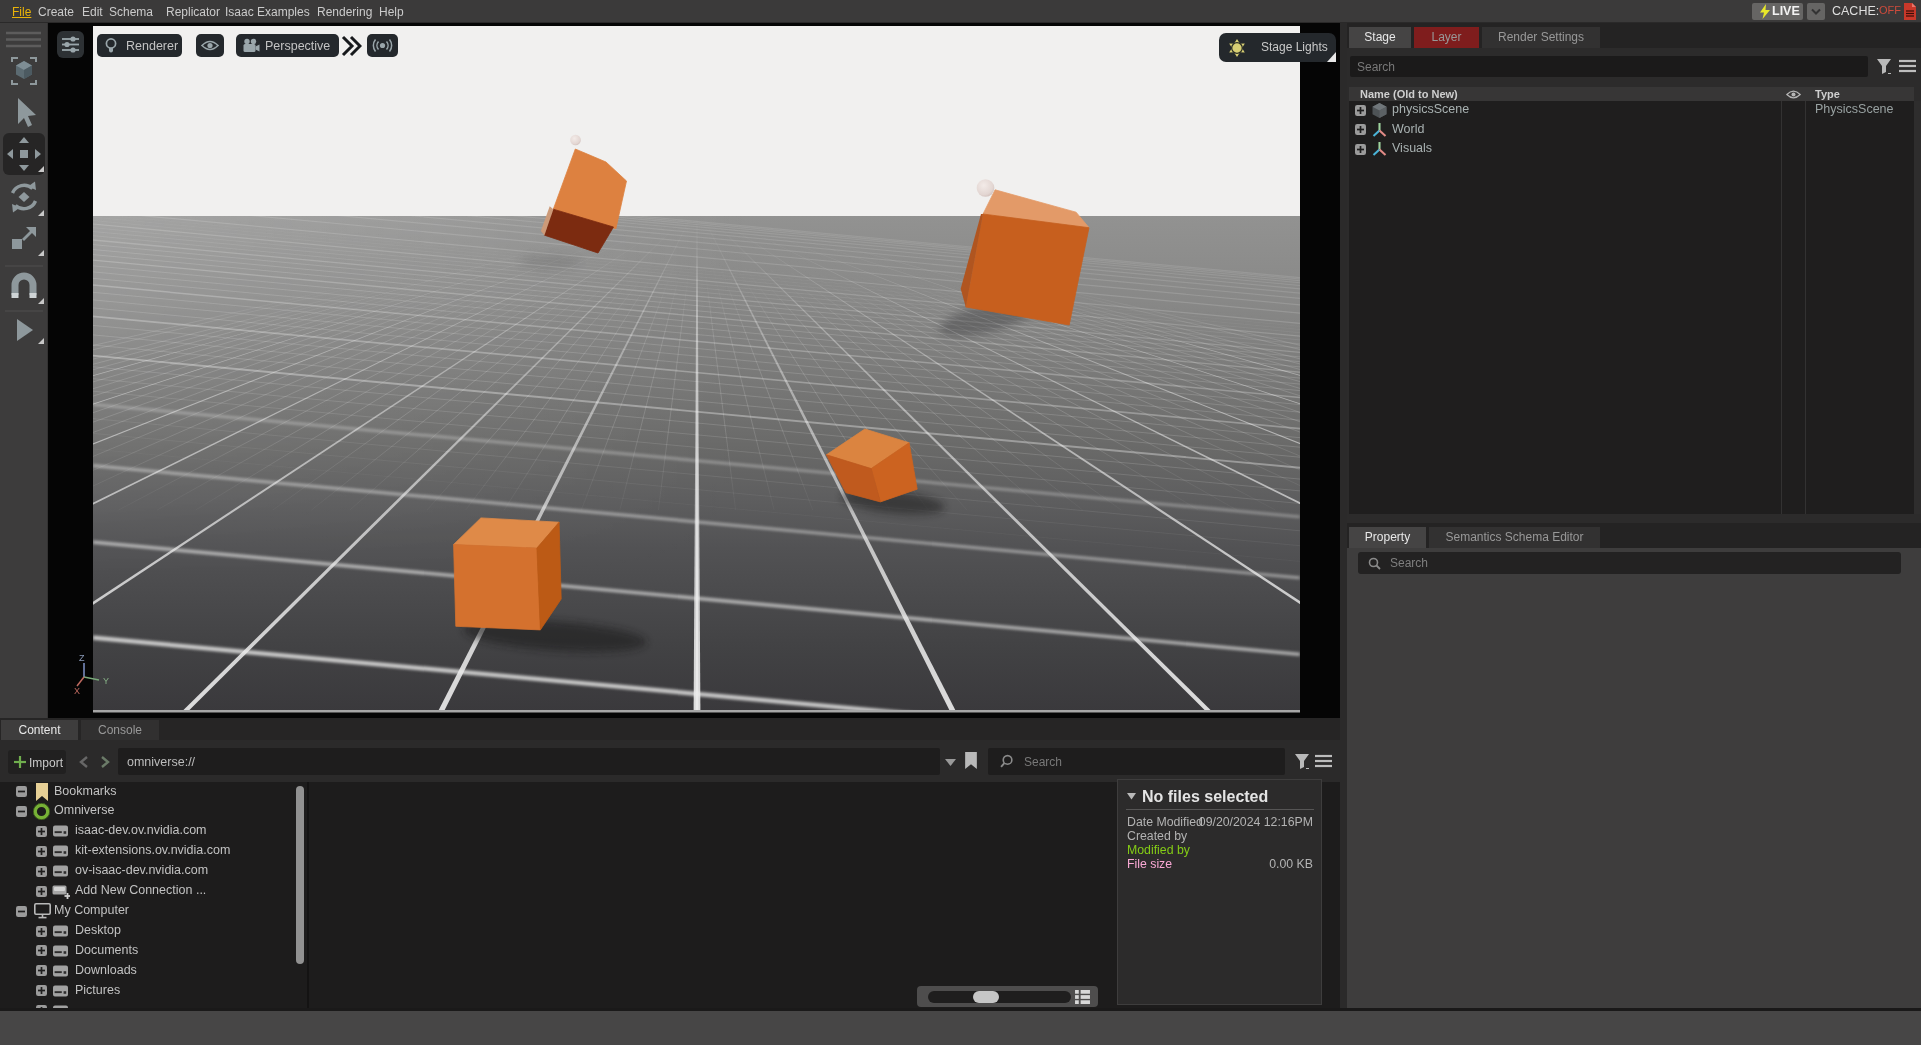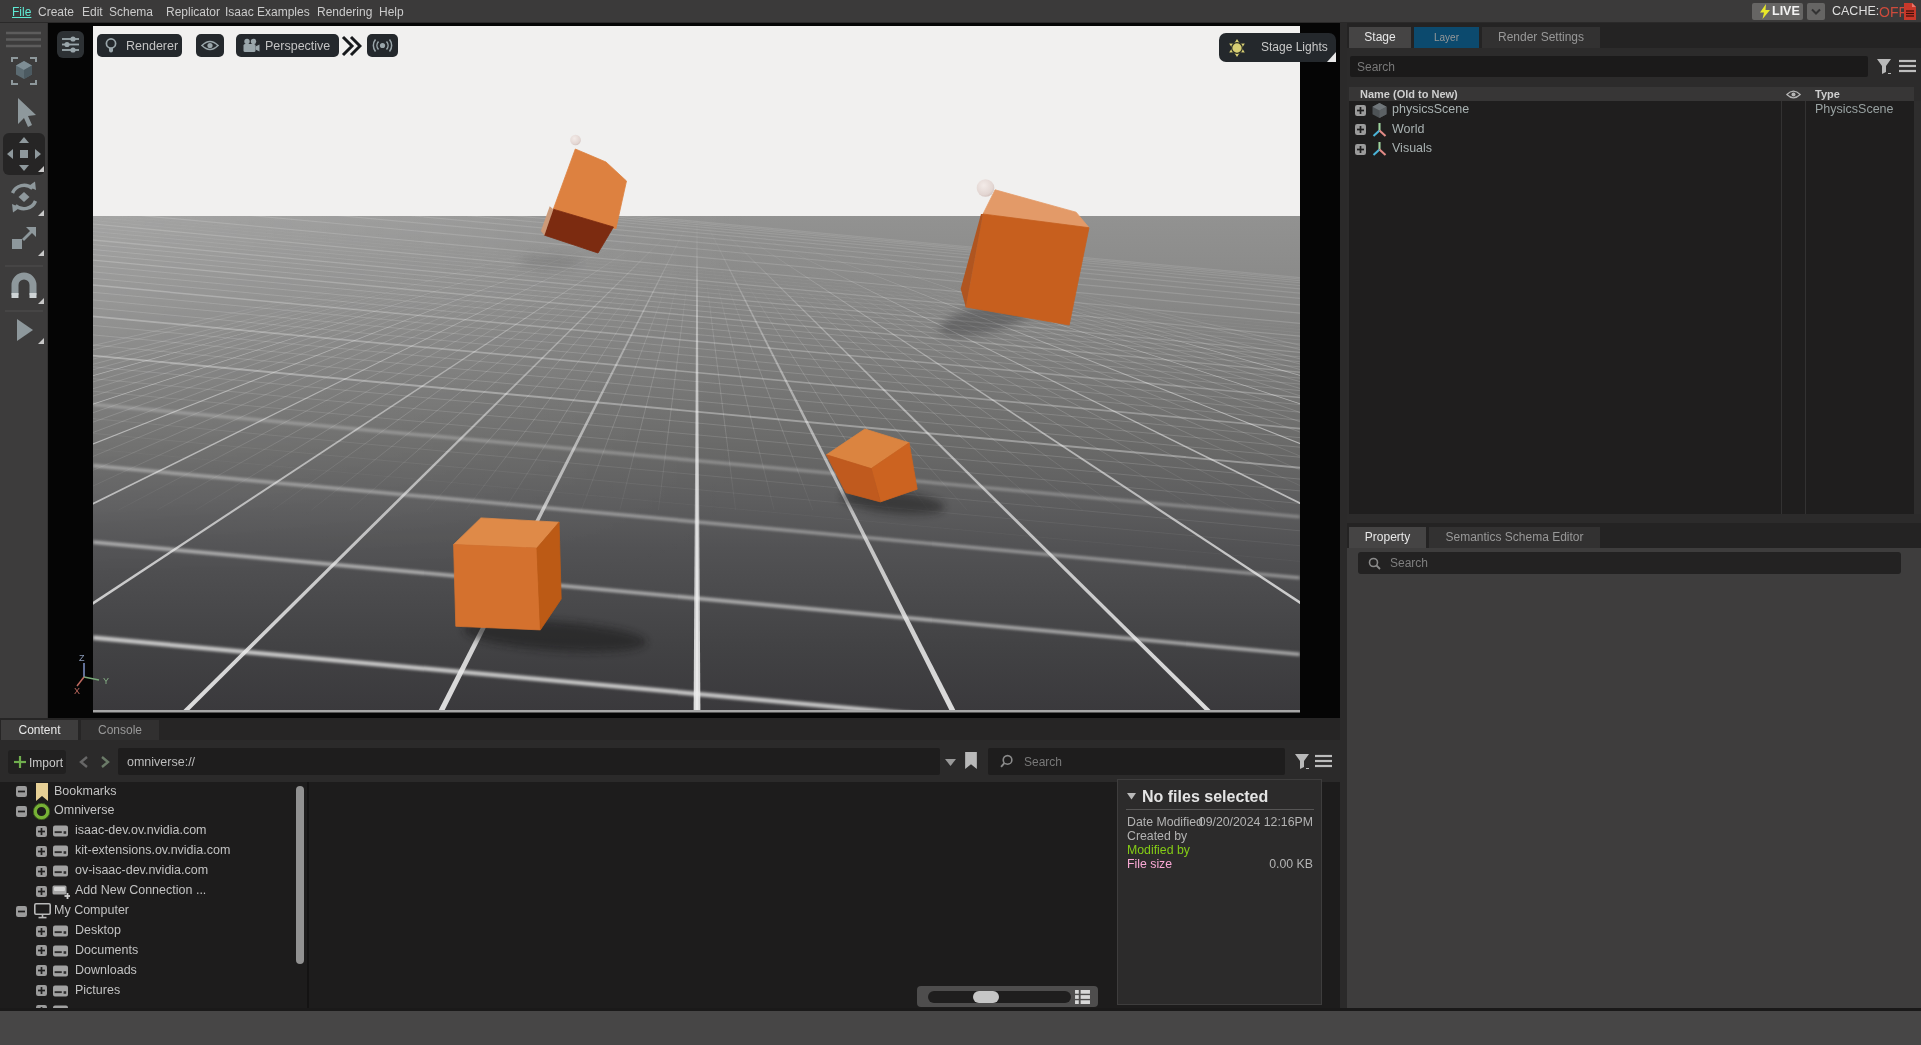--- a/index.html
+++ b/index.html
@@ -1,39 +1,39 @@
 <!DOCTYPE html>
 <html><head><meta charset="utf-8"><style>
 *{margin:0;padding:0;box-sizing:border-box;}
 html,body{width:1921px;height:1045px;overflow:hidden;background:#2b2a2a;
 font-family:"Liberation Sans",sans-serif;}
 .abs{position:absolute;}
 body{position:relative;}
 .txt{color:#c6c6c6;font-size:12px;white-space:nowrap;}
 </style></head><body>
 <div class="abs" style="left:0px;top:0px;width:1921px;height:23px;background:#3b3a3a;border-bottom:1px solid #2a2929;"></div>
-<div class="abs txt" style="left:12px;top:5px;font-size:12px;color:#5eead4;text-decoration:underline;">File</div>
+<div class="abs txt" style="left:12px;top:5px;font-size:12px;color:#eab308;text-decoration:underline;">File</div>
 <div class="abs txt" style="left:38px;top:5px;font-size:12px;color:#cbcbcb;">Create</div>
 <div class="abs txt" style="left:82px;top:5px;font-size:12px;color:#cbcbcb;">Edit</div>
 <div class="abs txt" style="left:109px;top:5px;font-size:12px;color:#cbcbcb;">Schema</div>
 <div class="abs txt" style="left:166px;top:5px;font-size:12px;color:#cbcbcb;">Replicator</div>
 <div class="abs txt" style="left:225px;top:5px;font-size:12px;color:#cbcbcb;">Isaac Examples</div>
 <div class="abs txt" style="left:317px;top:5px;font-size:12px;color:#cbcbcb;">Rendering</div>
 <div class="abs txt" style="left:379px;top:5px;font-size:12px;color:#cbcbcb;">Help</div>
 <div class="abs" style="left:1752px;top:3px;width:51px;height:17px;background:#666564;border-radius:2px;"></div>
 <svg class="abs" style="left:1758px;top:4px;" width="14" height="15" viewBox="0 0 14 15">
     <path d="M8 0 L2 8.5 L6 8.5 L4.5 15 L12 6 L7.5 6 Z" fill="#e8e82a"></path>
   </svg>
 <div class="abs txt" style="left:1772px;top:4px;color:#f2f2f2;font-size:12.5px;font-weight:bold;">LIVE</div>
 <div class="abs" style="left:1807px;top:3px;width:18px;height:17px;background:#666564;border-radius:2px;"></div>
 <svg class="abs" style="left:1810px;top:8px;" width="12" height="8" viewBox="0 0 12 8">
     <path d="M2 1.5 L6 5.5 L10 1.5" stroke="#333" stroke-width="2" fill="none"></path>
   </svg>
 <div class="abs txt" style="left:1832px;top:4px;color:#dfdfdf;font-size:12.5px;">CACHE:</div>
-<div class="abs txt" style="left:1879px;top:4px;color:#cd4b3c;font-size:14px;">OFF</div>
+<div class="abs txt" style="left:1879px;top:4px;color:#cd4b3c;font-size:11px;">OFF</div>
 <svg class="abs" style="left:1903px;top:3px;" width="14" height="17" viewBox="0 0 14 17">
 <path d="M1 0 H9 L13 4 V17 H1 Z" fill="#c8382a"></path>
 <path d="M9 0 L13 4 H9 Z" fill="#e8766a"></path>
 <g stroke="#3a0d08" stroke-width="1.2">
       <line x1="3" y1="8" x2="11" y2="8"></line>
       <line x1="3" y1="10.5" x2="11" y2="10.5"></line>
       <line x1="3" y1="13" x2="11" y2="13"></line>
     </g>
   </svg>
 <div class="abs" style="left:48px;top:23px;width:1292px;height:695px;background:#050505;"></div>
@@ -381,21 +381,21 @@
     </g>
 <path d="M44 281 l-6 0 l6 -6 Z" fill="#c9c9c9"></path>
 <line x1="5" y1="288" x2="43" y2="288" stroke="#4a4949" stroke-width="1.5"></line>
 
 <path d="M17 296 l16 11 l-16 11 Z" fill="#8e989c"></path>
 <path d="M44 321 l-6 0 l6 -6 Z" fill="#c9c9c9"></path>
 </svg>
 <div class="abs" style="left:1347px;top:23px;width:574px;height:985px;background:#2c2b2b;"></div>
 <div class="abs" style="left:1347px;top:23px;width:574px;height:25px;background:#242323;"></div>
 <div class="abs" style="left:1349px;top:27px;width:62px;height:21px;background:#454444;color:#e8e8e8;font-size:12px;text-align:center;line-height:21px;"> Stage</div>
-<div class="abs" style="left:1414px;top:27px;width:65px;height:21px;background:#0c4a6e;color:#989898;font-size:10px;text-align:center;line-height:21px;">Layer</div>
+<div class="abs" style="left:1414px;top:27px;width:65px;height:21px;background:#7f1d1d;color:#989898;font-size:12px;text-align:center;line-height:21px;">Layer</div>
 <div class="abs" style="left:1482px;top:27px;width:118px;height:21px;background:#323131;color:#989898;font-size:12px;text-align:center;line-height:21px;">Render Settings</div>
 <div class="abs" style="left:1350px;top:56px;width:518px;height:21px;background:#1b1a1a;border-radius:2px;"></div>
 <div class="abs txt" style="left:1357px;top:60px;color:#787878;">Search</div>
 <svg class="abs" style="left:1876px;top:58px;" width="16" height="17" viewBox="0 0 16 17">
 <path d="M1 1 H15 L10 8 V14 L6 16 V8 Z" fill="#b9b9b9"></path>
     <path d="M12 15 l3 0 0 1 -3 0 Z" fill="#b9b9b9"></path>
   </svg>
 <svg class="abs" style="left:1899px;top:59px;" width="17" height="14" viewBox="0 0 17 14">
 <g stroke="#bdbdbd" stroke-width="2.2">
       <line x1="0" y1="2" x2="17" y2="2"></line>

